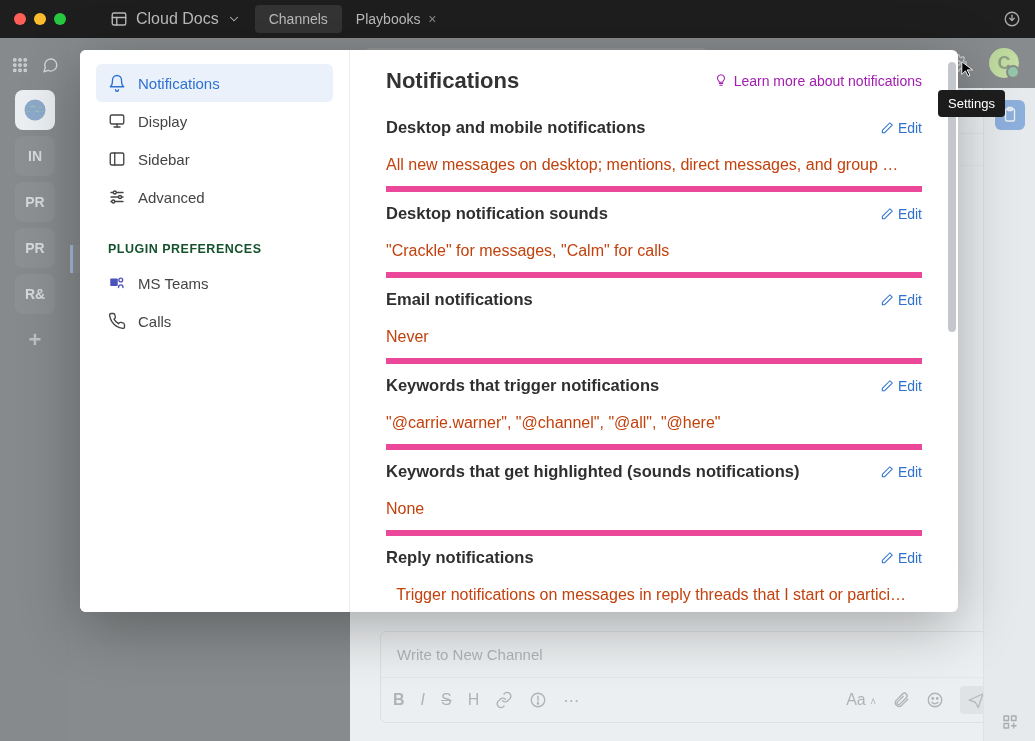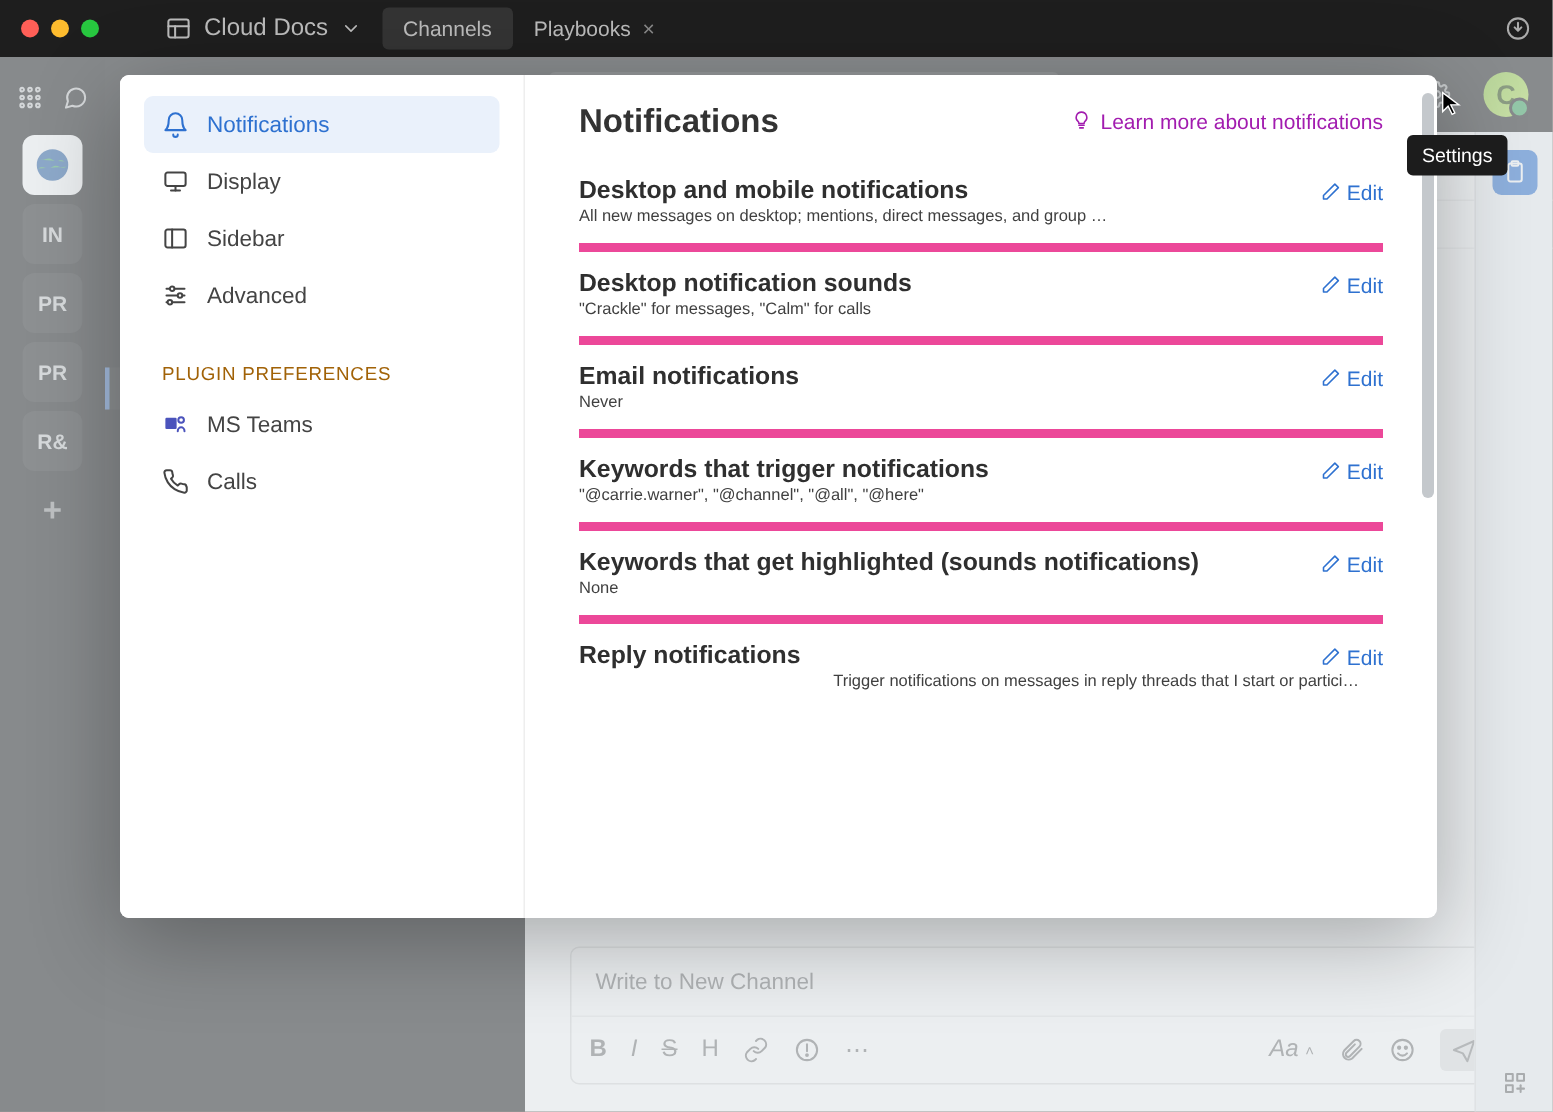--- a/index.html
+++ b/index.html
@@ -92,52 +92,52 @@
   .empty-state p.desc { font-size:15px; max-width:520px; color:#5a5a5a;}
   .action-row { display:flex; gap:48px; margin-top:6px;}
   .action-item { display:flex; flex-direction:column; align-items:center; gap:4px; color:#9a9a9a; font-size:12px;}
   .illus { width:120px; height:90px; }
 
   .composer {
     margin:0 30px 18px; border:1px solid #ddd; border-radius:6px; background:#fff;
   }
   .composer-input { padding:14px 16px; color:#7a7a7a; font-size:15px;}
   .composer-toolbar { display:flex; align-items:center; padding:8px 12px; border-top:1px solid #eee; gap:16px; color:#7a7a7a;}
-  .composer-right { margin-left:auto; display:flex; align-items:center; gap:16px;font-style:italic;}
+  .composer-right { margin-left:auto; display:flex; align-items:center; gap:16px;}
   .send-btn { width:32px; height:28px; background:#e4e4e4; border-radius:4px; display:flex; align-items:center; justify-content:center; color:#8a8a8a;}
 
   .app-overlay {
     position:absolute; inset:0; background:rgba(220,225,230,.55);
   }
 
   
   .modal {
     position:absolute; left:80px; top:50px; width:878px; height:562px;
     background:#fff; border-radius:6px; box-shadow:0 14px 60px rgba(0,0,0,.30);
     display:flex; overflow:hidden;
   }
   .modal-nav {
     width:270px; background:#fff; border-right:1px solid #eee; padding:14px 16px;
   }
   .modal-nav .nav-item {
     display:flex; align-items:center; gap:12px; padding:10px 12px; border-radius:6px;
     color:#444; font-size:15px;
   }
   .modal-nav .nav-item.active { background:#eaf1fb; color:#2e71d0;}
-  .modal-nav .section-label { margin-top:18px; padding:8px 12px; font-size:12.5px; letter-spacing:.5px; color:#a16207; font-weight:400;}
+  .modal-nav .section-label { margin-top:18px; padding:8px 12px; font-size:12.5px; letter-spacing:.5px; color:#14532d; font-weight:700;}
   .modal-body { flex:1; padding:18px 36px 22px; overflow-y:auto;}
   .modal-title-row { display:flex; align-items:center; margin-bottom:12px;}
   .modal-title-row h2 { font-size:22px; color:#333; font-weight:600;}
   .learn-link { margin-left:auto; display:flex; align-items:flex-start; gap:6px; color:#a21caf; font-size:14px;}
   .setting-block { padding:12px 0; border-bottom:6px solid #ec4899;}
   .setting-block:last-child { border-bottom:none;text-align:right;}
   .setting-head { display:flex; align-items:center;}
   .setting-head h3 { font-size:16.5px; color:#2f2f2f; font-weight:600;}
   .edit-link { margin-left:auto; color:#2e71d0; font-size:14px; display:flex; align-items:center; gap:4px;}
-  .setting-desc { color:#404040; font-size:11px; margin-top:1px; overflow:hidden; text-overflow:ellipsis; white-space:nowrap; max-width:520px;}
+  .setting-desc { color:#c2410c; font-size:16px; margin-top:19px; overflow:hidden; text-overflow:ellipsis; white-space:nowrap; max-width:520px;}
   .modal-scroll { position:absolute; right:0; top:12px; bottom:12px; width:12px;}
   .scroll-thumb { position:absolute; right:2px; top:0; width:8px; height:270px; background:#c4c8cc; border-radius:4px;}
 
   
   .tooltip {
     position:absolute; background:#1c1c1c; color:#fff; font-size:13px;
     padding:6px 10px; border-radius:4px;
   }
   .cursor {
     position:absolute; width:18px; height:18px; pointer-events:none;

